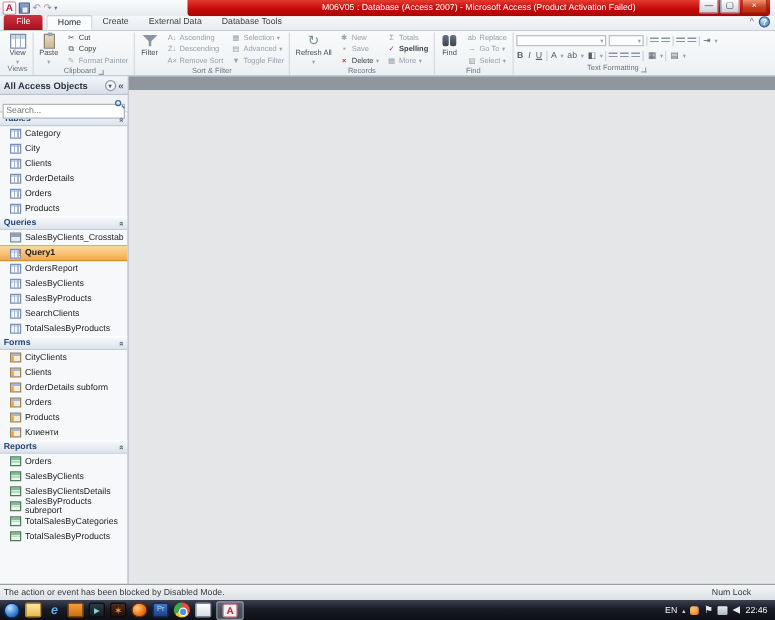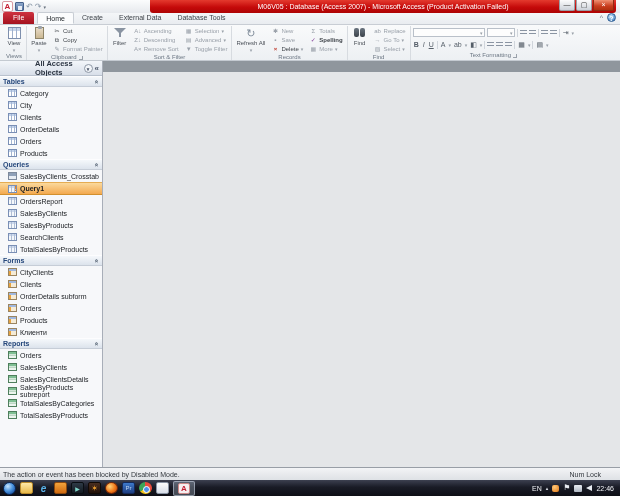--- a/index.html
+++ b/index.html
@@ -76,21 +76,21 @@
   .fmt-btn { font-size:7px; color:#555E68; padding:0 1px; line-height:9px; }
   .sep { width:1px; height:8px; background:#D0D5DB; }
 
   
   .workspace { flex:1; display:flex; min-height:0; }
   .navpane { width:103px; flex:0 0 auto; background:#F7F8FA; border-right:1px solid #A8AEB8;
     display:flex; flex-direction:column; }
   .nav-header { height:15px; flex:0 0 auto; background:linear-gradient(#F3F6FA,#D8DFE9);
     border-bottom:1px solid #B9C2CE; display:flex; align-items:center; padding:0 3px;
     font-size:7.5px; font-weight:bold; color:#2B3442; }
-  .nav-header-title { flex:1;margin-left:32px; }
+  .nav-header-title { flex:1; }
   .nav-menu-btn { width:9px; height:9px; border:1px solid #8E98A6; border-radius:50%; background:#F2F5F9;
     font-size:5px; color:#4A5568; text-align:center; line-height:8px; margin-right:2px; }
   .shutter { font-size:8px; color:#4A5568; line-height:9px; }
   .nav-search { height:14px; flex:0 0 auto; padding:1px 2px; background:#F0F2F5; border-bottom:1px solid #C8CED6; position:relative; }
   .nav-search input { width:100%; height:12px; border:1px solid #AFB7C2; font-size:7px; padding:0 12px 0 2px;
     font-family:"Liberation Sans",sans-serif; color:#444; background:#fff; }
   .mag { position:absolute; right:5px; top:4px; width:5px; height:5px; border:1px solid #3E6A9E; border-radius:50%; }
   .mag::after { content:""; position:absolute; left:4px; top:4px; width:3px; height:1px; background:#3E6A9E; transform:rotate(45deg); }
   .nav-list { flex:1; overflow:hidden; }
   .nav-section { height:11px; background:linear-gradient(#F5F8FB,#DCE3EC); border-top:1px solid #FDFDFE;
@@ -394,20 +394,24 @@
   </div>
 
   <div class="workspace">
 
     <div class="navpane">
       <div class="nav-header">
         <span class="nav-header-title">All Access Objects</span>
         <span class="nav-menu-btn">▾</span>
         <span class="shutter">«</span>
       </div>
+      <div class="nav-search">
+        <input placeholder="Search..." style="">
+        <span class="mag"></span>
+      </div>
       <div class="nav-list">
 
         <div class="nav-section">
           <span>Tables</span>
           <span class="chev">«</span>
         </div>
         <div class="nav-item">
           <span class="oicon ico-table2"></span>
           <span>Category</span>
           </div>

